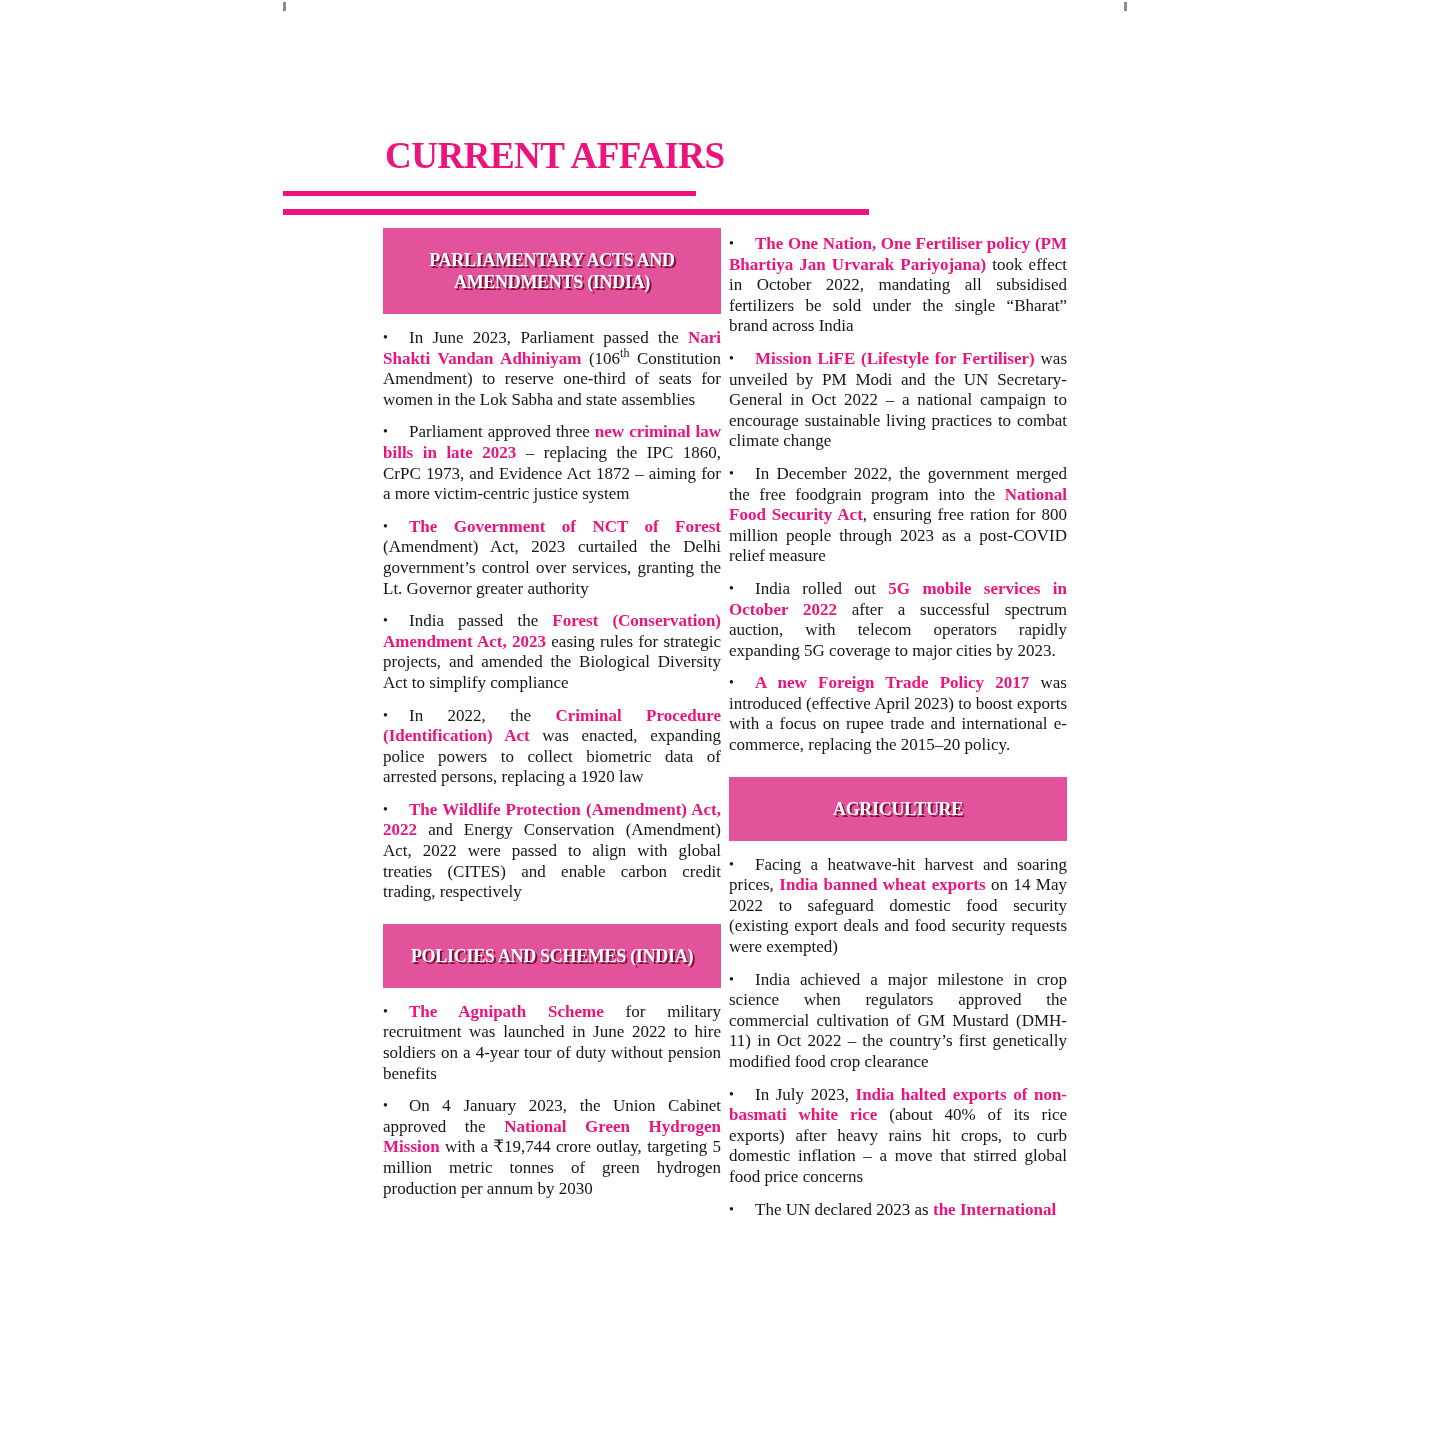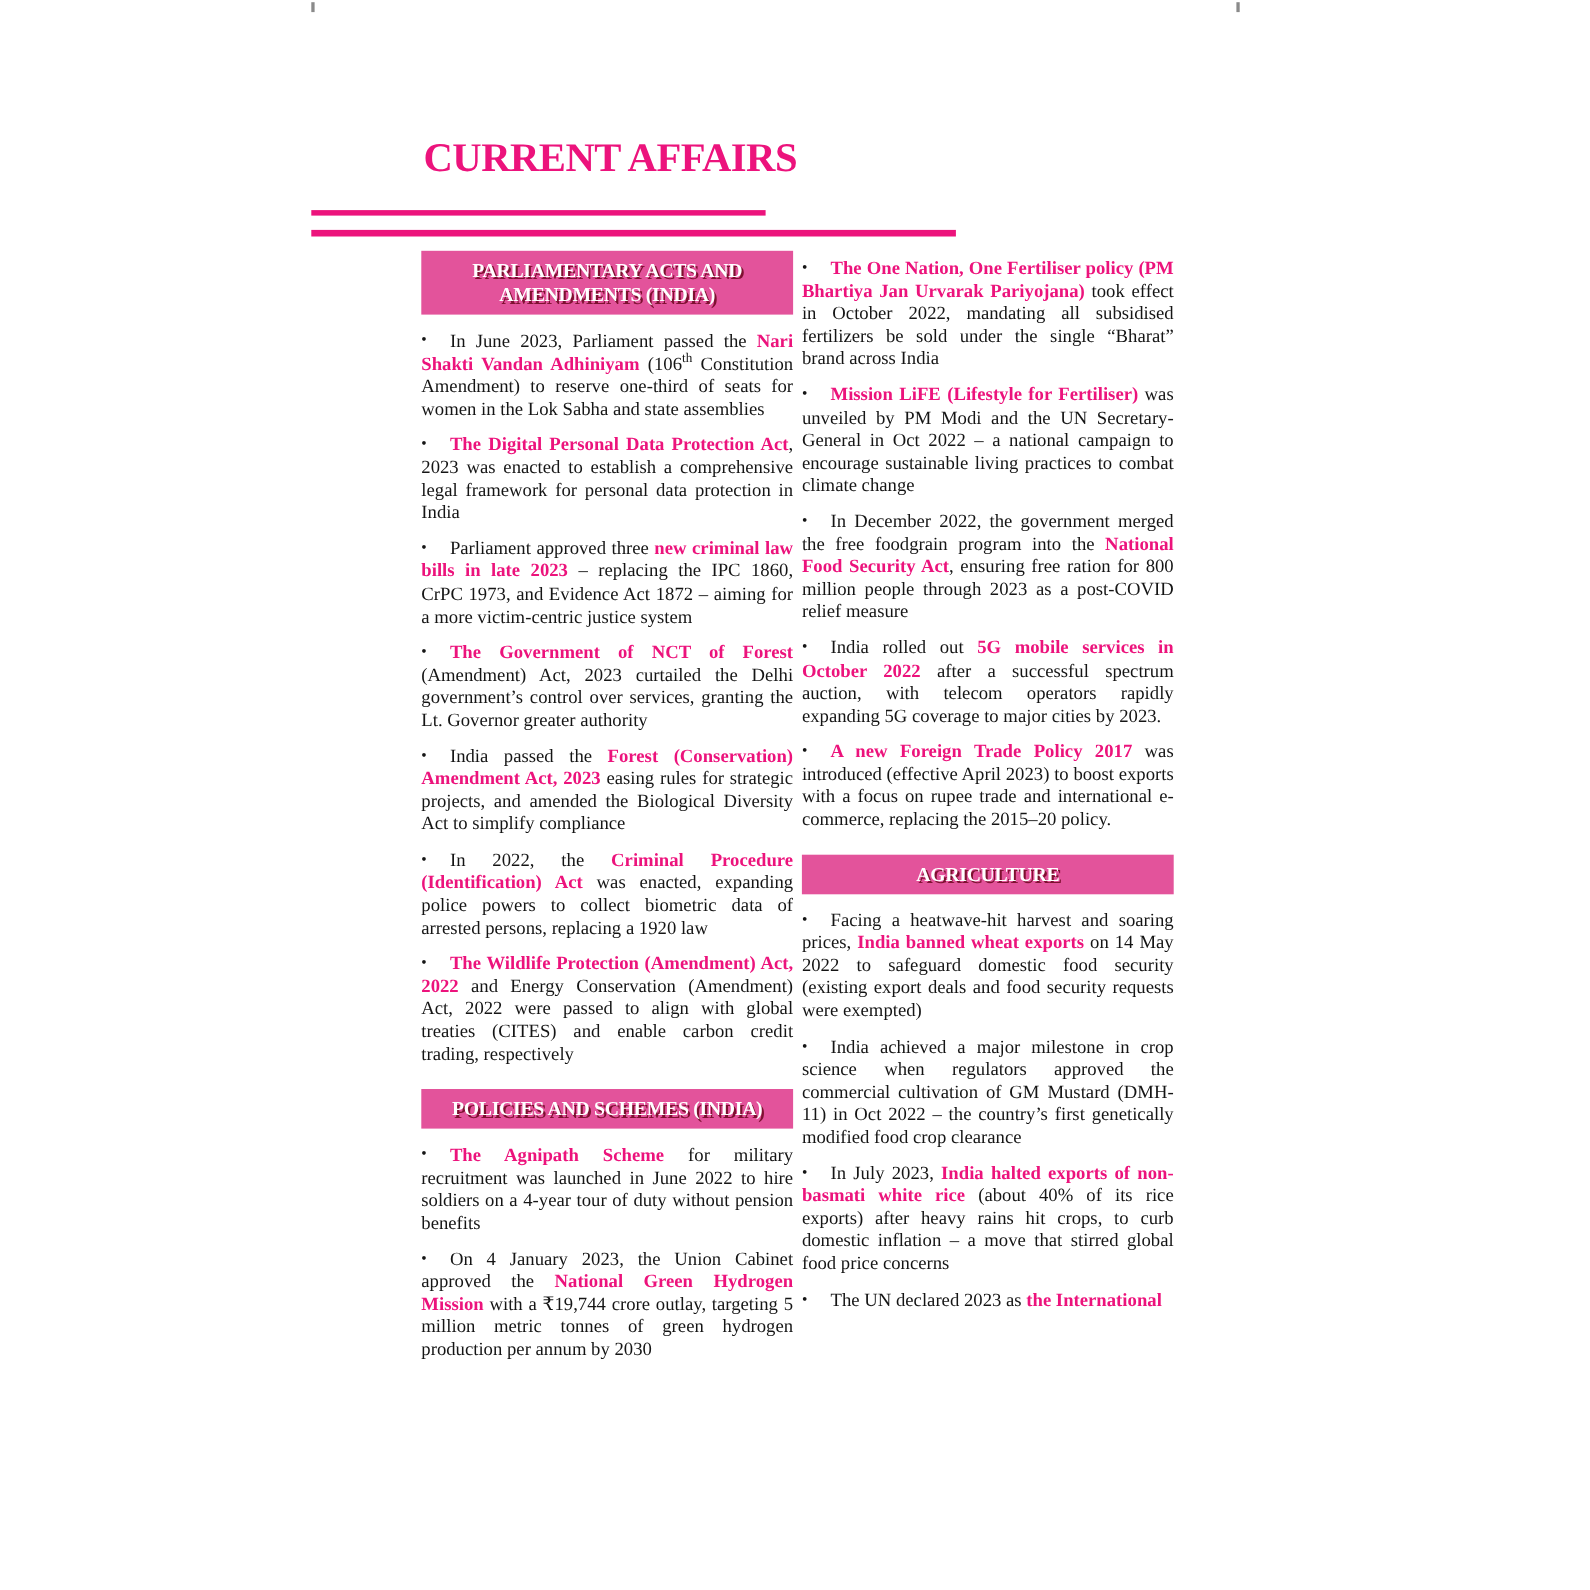--- a/index.html
+++ b/index.html
@@ -9,42 +9,42 @@
     background:#ffffff;
     font-family:"Liberation Serif","DejaVu Serif",serif;
     overflow:hidden;
   }
   .crop-mark{
     position:absolute;top:2px;width:3px;height:9px;background:#8a8a8a;
   }
   .crop-mark.left{left:283px;}
   .crop-mark.right{left:1124px;}
   .page-title{
-    position:absolute;left:385px;top:122px;
+    position:absolute;left:385px;top:134px;
     font-size:37px;font-weight:bold;color:var(--accent);
     letter-spacing:-0.5px;white-space:nowrap;
   }
   .rule{position:absolute;background:var(--accent);}
   .rule-1{left:283px;top:191px;width:413px;height:5px;}
   .rule-2{left:283px;top:209px;width:586px;height:6px;}
   .columns{
     position:absolute;left:383px;top:228px;width:684px;
     display:flex;gap:8px;align-items:flex-start;
   }
   .col{width:338px;}
   .col-right{padding-top:6px;}
   .section-header{
     background:var(--boxbg);
     color:#ffffff;
     font-weight:bold;
     font-size:18px;
     line-height:22px;
     text-align:center;
     letter-spacing:-0.3px;
-    padding:7px 4px;
+    padding:21px 4px;
     margin:0 0 14px 0;
     text-shadow:2px 2px 0 var(--boxshadow);
   }
   .bullet-para + .section-header{margin-top:21px;}
   .bullet-para{
     font-size:17px;
     line-height:20.6px;
     color:#151515;
     text-align:justify;
     margin:0 0 12px 0;
@@ -65,21 +65,20 @@
   <div class="crop-mark right"></div>
 
   <div class="page-title">CURRENT AFFAIRS</div>
   <div class="rule rule-1"></div>
   <div class="rule rule-2"></div>
 
   <div class="columns">
     <div class="col col-left">
         <div class="section-header">PARLIAMENTARY ACTS AND AMENDMENTS (INDIA)</div>
         <div class="bullet-para"><span class="dot">•</span><span>In June 2023, Parliament passed the </span><span class="hl">Nari Shakti Vandan Adhiniyam</span><span> (106</span><sup>th</sup><span> Constitution Amendment) to reserve one-third of seats for women in the Lok Sabha and state assemblies</span></div>
-        <div class="bullet-para"><span class="dot">•</span><span class="hl">The Digital Personal Data Protection Act</span><span>, 2023 was enacted to establish a comprehensive legal framework for personal data protection in India</span></div>
         <div class="bullet-para"><span class="dot">•</span><span>Parliament approved three </span><span class="hl">new criminal law bills in late 2023</span><span> – replacing the IPC 1860, CrPC 1973, and Evidence Act 1872 – aiming for a more victim-centric justice system</span></div>
         <div class="bullet-para"><span class="dot">•</span><span class="hl">The Government of NCT of Forest</span><span> (Amendment) Act, 2023 curtailed the Delhi government’s control over services, granting the Lt. Governor greater authority</span></div>
         <div class="bullet-para"><span class="dot">•</span><span>India passed the </span><span class="hl">Forest (Conservation) Amendment Act, 2023</span><span> easing rules for strategic projects, and amended the Biological Diversity Act to simplify compliance</span></div>
         <div class="bullet-para"><span class="dot">•</span><span>In 2022, the </span><span class="hl">Criminal Procedure (Identification) Act</span><span> was enacted, expanding police powers to collect biometric data of arrested persons, replacing a 1920 law</span></div>
         <div class="bullet-para"><span class="dot">•</span><span class="hl">The Wildlife Protection (Amendment) Act, 2022</span><span> and Energy Conservation (Amendment) Act, 2022 were passed to align with global treaties (CITES) and enable carbon credit trading, respectively</span></div>
         <div class="section-header">POLICIES AND SCHEMES (INDIA)</div>
         <div class="bullet-para"><span class="dot">•</span><span class="hl">The Agnipath Scheme</span><span> for military recruitment was launched in June 2022 to hire soldiers on a 4-year tour of duty without pension benefits</span></div>
         <div class="bullet-para"><span class="dot">•</span><span>On 4 January 2023, the Union Cabinet approved the </span><span class="hl">National Green Hydrogen Mission</span><span> with a ₹19,744 crore outlay, targeting 5 million metric tonnes of green hydrogen production per annum by 2030</span></div>
       </div>
     <div class="col col-right">

